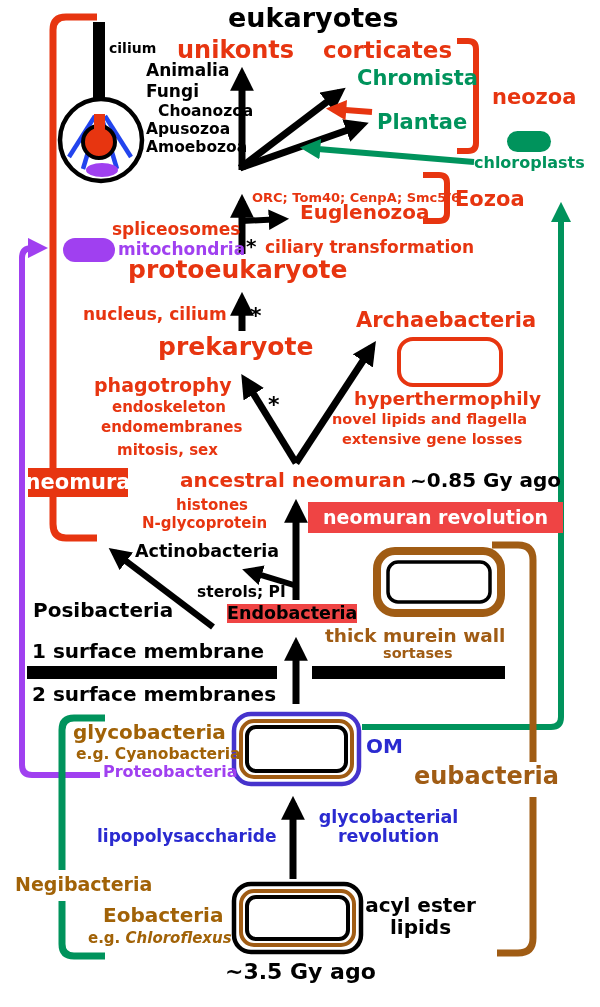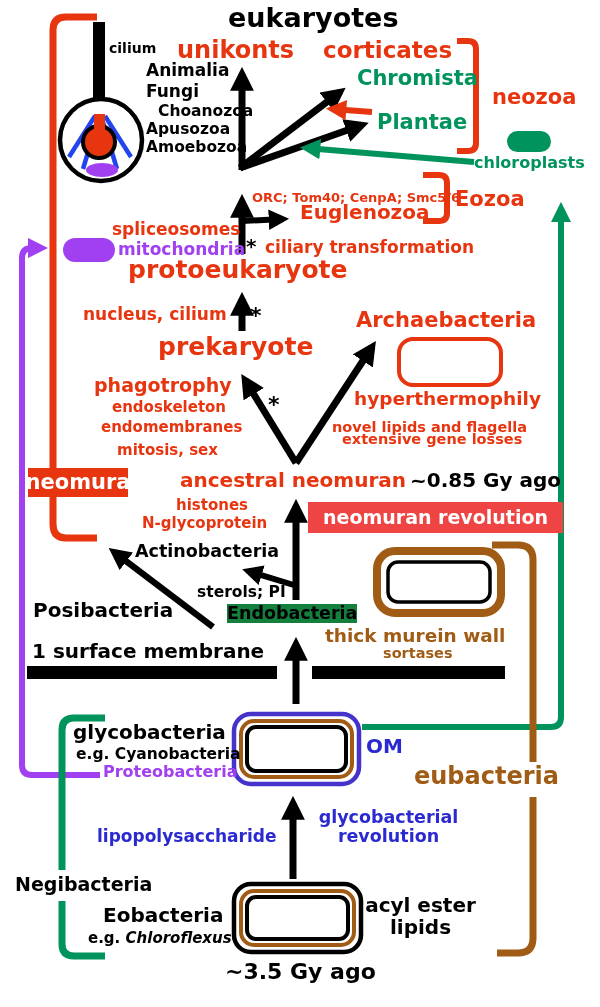--- a/index.html
+++ b/index.html
@@ -2,21 +2,21 @@
 <html><head>
 <meta charset="utf-8">
 <style>
   html,body{margin:0;padding:0;background:#fff;}
   #canvas{position:relative;width:600px;height:1007px;background:#fff;overflow:hidden;
           font-family:"DejaVu Sans","Liberation Sans",sans-serif;}
   svg{position:absolute;left:0;top:0;}
   .lbl{position:absolute;font-weight:bold;white-space:nowrap;line-height:1.08;z-index:5;}
   .red{color:#e73510;}
   .teal{color:#00935c;}
-  .green{color:#000000;}
+  .green{color:#a16207;}
   .purple{color:#a040f0;}
   .blue{color:#2a2ad0;}
   .brown{color:#a05c14;}
   .black{color:#000;}
   .white{color:#fff;}
   .ctr{text-align:center;}
   .box{position:absolute;z-index:4;display:flex;align-items:center;justify-content:center;}
   #neomura-box{left:28px;top:468px;width:100px;height:29px;background:#e73510;}
   #neomuran-rev-bar{left:308px;top:502px;width:255px;height:31px;background:#ef4444;}
   .ast{position:absolute;color:#000;font-weight:bold;z-index:6;}
@@ -116,42 +116,43 @@
 <div class="ast" style="left:246px;top:234px;font-size:20px;">*</div>
 <div class="lbl red" style="left:265px;top:238px;font-size:17px;">ciliary transformation</div>
 <div class="lbl red" style="left:112px;top:220px;font-size:17px;">spliceosomes</div>
 <div class="lbl purple" style="left:118px;top:240px;font-size:17px;">mitochondria</div>
 <div class="lbl red" style="left:128px;top:256px;font-size:25px;">protoeukaryote</div>
 <div class="lbl red" style="left:83px;top:305px;font-size:17px;">nucleus, cilium</div>
 <div class="ast" style="left:250px;top:303px;font-size:22px;">*</div>
 <div class="lbl red" style="left:158px;top:333px;font-size:25px;">prekaryote</div>
 <div class="lbl red" style="left:356px;top:309px;font-size:21px;">Archaebacteria</div>
 <div class="lbl red" style="left:354px;top:389px;font-size:18.5px;">hyperthermophily</div>
-<div class="lbl red" style="left:332px;top:412px;font-size:14.5px;margin-top:8px;">novel lipids and flagella</div>
+<div class="lbl red" style="left:332px;top:412px;font-size:14.5px;">novel lipids and flagella</div>
 <div class="lbl red" style="left:342px;top:432px;font-size:14.5px;">extensive gene losses</div>
 <div class="lbl red" style="left:94px;top:375px;font-size:19px;">phagotrophy</div>
 <div class="ast" style="left:268px;top:392px;font-size:22px;">*</div>
 <div class="lbl red" style="left:112px;top:399px;font-size:15px;">endoskeleton</div>
 <div class="lbl red" style="left:101px;top:419px;font-size:15px;">endomembranes</div>
 <div class="lbl red" style="left:117px;top:442px;font-size:15px;">mitosis, sex</div>
 <div class="box" id="neomura-box">
   <span class="lbl white" style="position:static;font-size:21px;">neomura</span>
 </div>
 <div class="lbl red" style="left:180px;top:470px;font-size:20px;">ancestral neomuran</div>
 <div class="lbl black" style="left:410px;top:470px;font-size:20px;">~0.85 Gy ago</div>
 <div class="lbl red" style="left:176px;top:497px;font-size:15px;">histones</div>
 <div class="lbl red" style="left:142px;top:515px;font-size:15px;">N-glycoprotein</div>
 <div class="box" id="neomuran-rev-bar">
   <span class="lbl white" style="position:static;font-size:19px;">neomuran revolution</span>
 </div>
 <div class="lbl black" style="left:135px;top:542px;font-size:17.5px;">Actinobacteria</div>
 <div class="lbl black" style="left:197px;top:584px;font-size:15.5px;">sterols; PI</div>
-<div class="lbl black" style="left:227px;top:604px;font-size:17.5px;background:#15803d;text-align:center;">Endobacteria</div>
+<div class="lbl black" style="left:227px;top:604px;font-size:17.5px;background:#ef4444;text-align:center;">Endobacteria</div>
 <div class="lbl black" style="left:33px;top:600px;font-size:20px;">Posibacteria</div>
 <div class="lbl black" style="left:32px;top:641px;font-size:20px;">1 surface membrane</div>
+<div class="lbl black" style="left:32px;top:684px;font-size:20px;">2 surface membranes</div>
 <div class="lbl brown" style="left:325px;top:626px;font-size:18.5px;">thick murein wall</div>
 <div class="lbl brown" style="left:383px;top:646px;font-size:14.5px;">sortases</div>
 <div class="lbl green" style="left:73px;top:722px;font-size:20px;">glycobacteria</div>
 <div class="lbl green" style="left:76px;top:746px;font-size:15.5px;">e.g. Cyanobacteria</div>
 <div class="lbl purple" style="left:103px;top:763px;font-size:16px;">Proteobacteria</div>
 <div class="lbl blue" style="left:366px;top:736px;font-size:20px;">OM</div>
 <div class="lbl brown" style="left:414px;top:764px;font-size:24px;background:#fff;z-index:6;">eubacteria</div>
 <div class="lbl blue" style="left:97px;top:827px;font-size:17px;">lipopolysaccharide</div>
 <div class="lbl blue ctr" style="left:306px;top:808px;width:165px;font-size:17.5px;">
   <span>glycobacterial</span><br>

